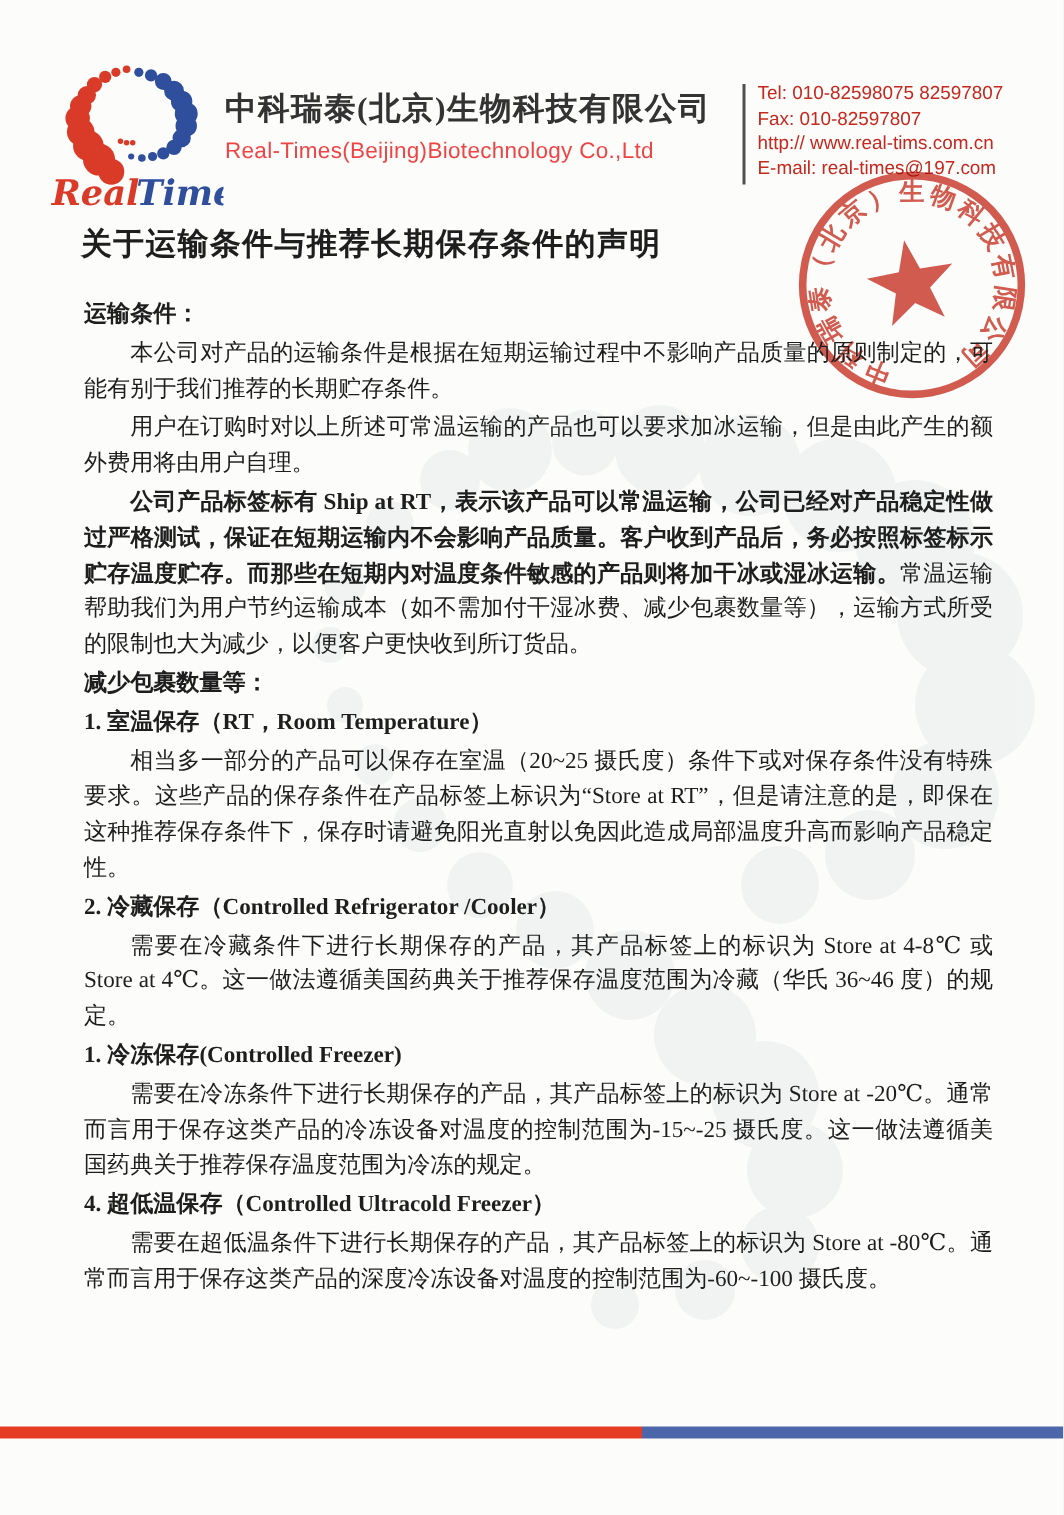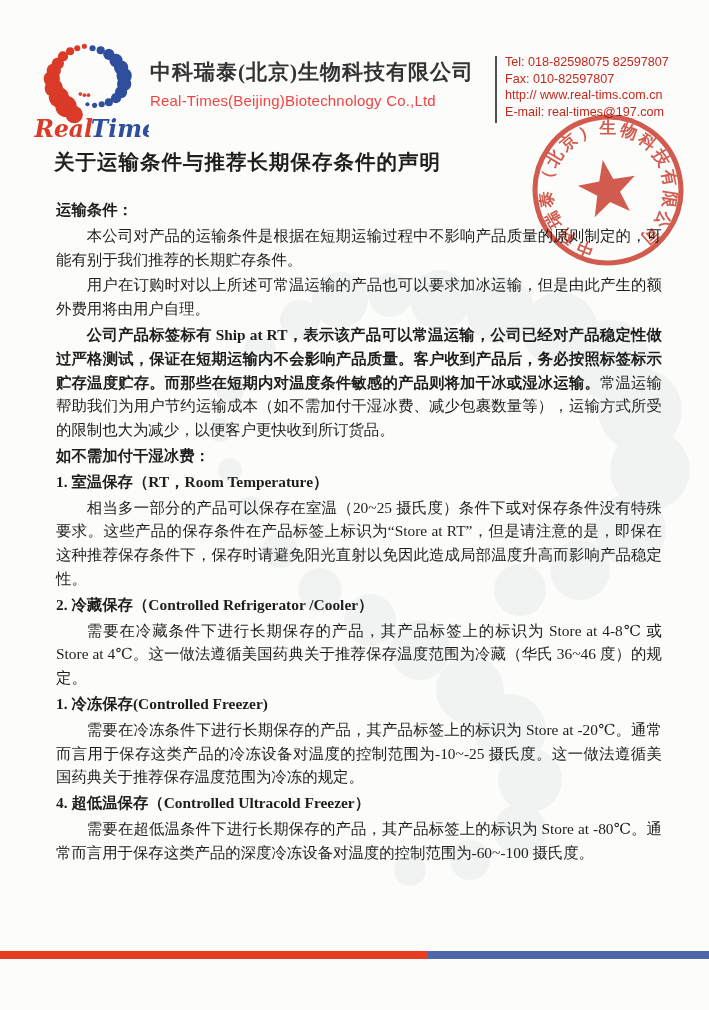--- a/index.html
+++ b/index.html
@@ -153,21 +153,21 @@
       </g>
       <text class="brand-text" x="3" y="99"><tspan fill="var(--logo-red,#d93b28)">Real</tspan><tspan fill="var(--logo-blue,#2f4f9d)" dx="-2">Times</tspan></text>
     </svg>
 
     <div class="company-cn">中科瑞泰(北京)生物科技有限公司</div>
     <div class="company-en">Real-Times(Beijing)Biotechnology Co.,Ltd</div>
 
     <div class="header-divider"></div>
 
     <div class="contact">
-      <div>Tel: 018-82598075  82597807</div>
+      <div>Tel: 010-82598075  82597807</div>
       <div>Fax: 010-82597807</div>
       <div>http:// www.real-tims.com.cn</div>
       <div>E-mail: real-times@197.com</div>
     </div>
   </div>
 
   <svg class="stamp" viewBox="0 0 162 162">
     <circle class="stamp-ring-circle" cx="81" cy="81" r="72"></circle>
     <polygon class="stamp-star" points="81,51 88.05,71.29 109.53,71.73 92.41,84.71 98.63,105.27 81,93 63.37,105.27 69.59,84.71 52.47,71.73 73.95,71.29"></polygon>
     <g id="stamp-ring">
@@ -194,33 +194,33 @@
 
   <div class="doc-body">
     <div>
       <p class="sec-heading">运输条件：</p>
       <p>本公司对产品的运输条件是根据在短期运输过程中不影响产品质量的原则制定的，可能有别于我们推荐的长期贮存条件。</p>
       <p>用户在订购时对以上所述可常温运输的产品也可以要求加冰运输，但是由此产生的额外费用将由用户自理。</p>
       <p><span class="bold-run">公司产品标签标有 Ship at RT，表示该产品可以常温运输，公司已经对产品稳定性做过严格测试，保证在短期运输内不会影响产品质量。客户收到产品后，务必按照标签标示贮存温度贮存。而那些在短期内对温度条件敏感的产品则将加干冰或湿冰运输。</span><span>常温运输帮助我们为用户节约运输成本（如不需加付干湿冰费、减少包裹数量等），运输方式所受的限制也大为减少，以便客户更快收到所订货品。</span></p>
     </div>
 
     <div>
-      <p class="sec-heading">如不需加付干湿冰费：</p>
+      <p class="sec-heading">减少包裹数量等：</p>
 
       <div>
         <p class="item-heading">1. 室温保存（RT，Room Temperature）</p>
         <p>相当多一部分的产品可以保存在室温（20~25 摄氏度）条件下或对保存条件没有特殊要求。这些产品的保存条件在产品标签上标识为“Store at RT”，但是请注意的是，即保在这种推荐保存条件下，保存时请避免阳光直射以免因此造成局部温度升高而影响产品稳定性。</p>
       </div>
       <div>
         <p class="item-heading">2. 冷藏保存（Controlled Refrigerator /Cooler）</p>
         <p>需要在冷藏条件下进行长期保存的产品，其产品标签上的标识为 Store at 4-8℃ 或 Store at 4℃。这一做法遵循美国药典关于推荐保存温度范围为冷藏（华氏 36~46 度）的规定。</p>
       </div>
       <div>
         <p class="item-heading">1. 冷冻保存(Controlled Freezer)</p>
-        <p>需要在冷冻条件下进行长期保存的产品，其产品标签上的标识为 Store at -20℃。通常而言用于保存这类产品的冷冻设备对温度的控制范围为-10~-25 摄氏度。这一做法遵循美国药典关于推荐保存温度范围为冷冻的规定。</p>
+        <p>需要在冷冻条件下进行长期保存的产品，其产品标签上的标识为 Store at -20℃。通常而言用于保存这类产品的冷冻设备对温度的控制范围为-15~-25 摄氏度。这一做法遵循美国药典关于推荐保存温度范围为冷冻的规定。</p>
       </div>
       <div>
         <p class="item-heading">4. 超低温保存（Controlled Ultracold Freezer）</p>
         <p>需要在超低温条件下进行长期保存的产品，其产品标签上的标识为 Store at -80℃。通常而言用于保存这类产品的深度冷冻设备对温度的控制范围为-60~-100 摄氏度。</p>
       </div>
     </div>
   </div>
 
   <div class="footer-bar">
     <div class="footer-red"></div>

